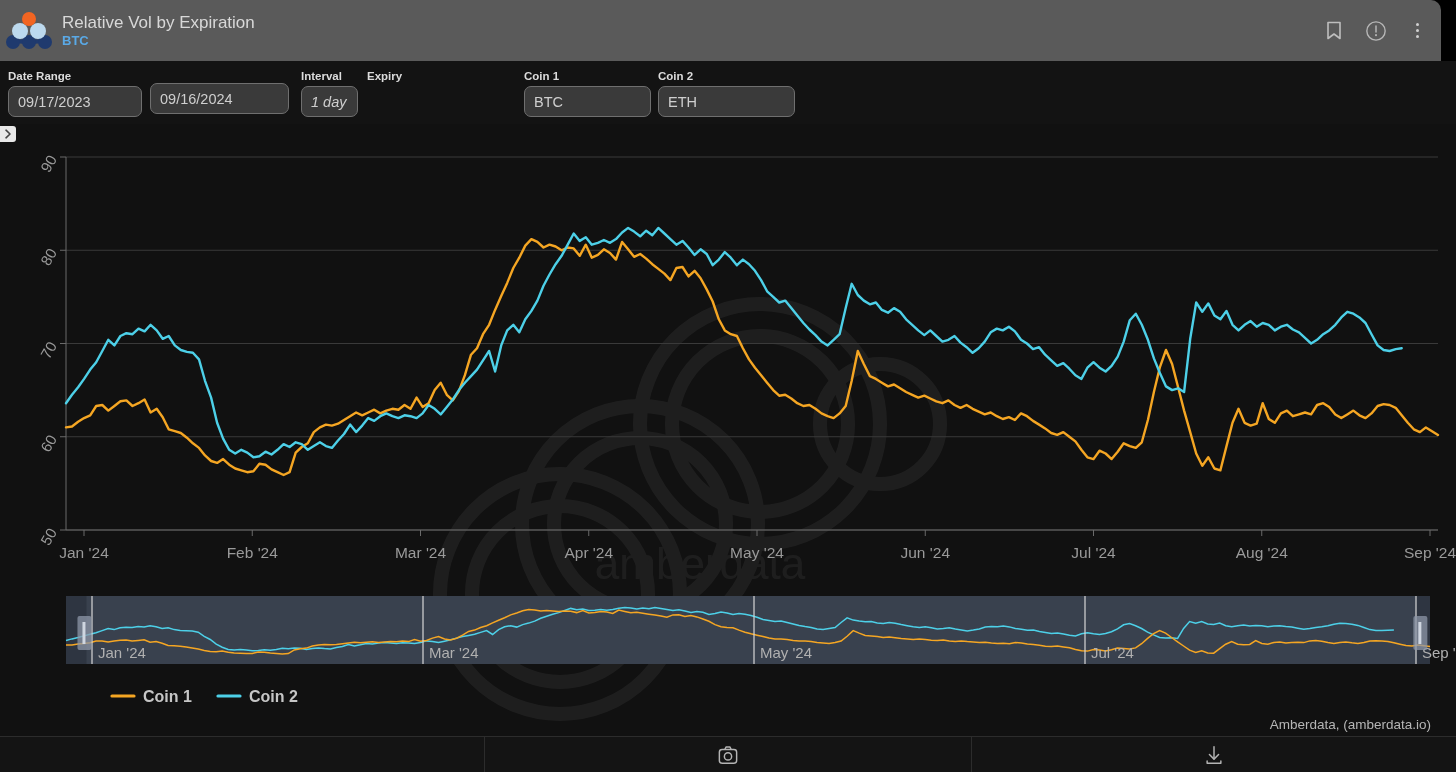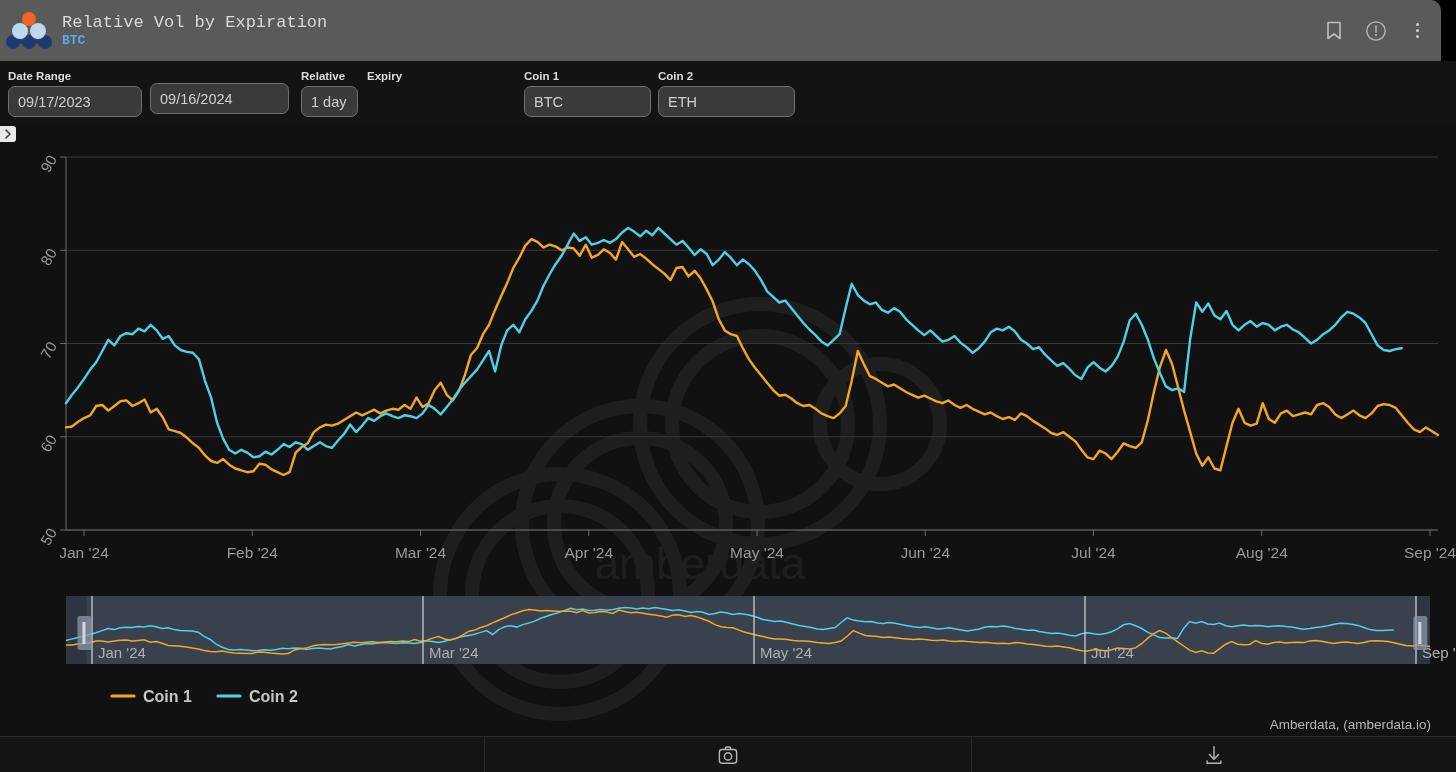--- a/index.html
+++ b/index.html
@@ -22,21 +22,21 @@
   .logo { position: relative; width: 46px; height: 38px; }
   .logo i { position: absolute; border-radius: 50%; display: block; }
   .dot-orange { width: 14px; height: 14px; background: #f26522; left: 16px; top: 0px; }
   .dot-lt1 { width: 16px; height: 16px; background: #bcd9ee; left: 6px; top: 11px; }
   .dot-lt2 { width: 16px; height: 16px; background: #bcd9ee; left: 24px; top: 11px; }
   .dot-nv1 { width: 14px; height: 14px; background: #1f3a6e; left: 0px; top: 23px; }
   .dot-nv2 { width: 14px; height: 14px; background: #1f3a6e; left: 16px; top: 23px; }
   .dot-nv3 { width: 14px; height: 14px; background: #1f3a6e; left: 32px; top: 23px; }
   .logo-bar { position:absolute; height:5px; background:#1f3a6e; left:6px; top:27px; width:34px; border-radius:2px; }
 
-  .title-block { margin-left: 4px; font-family: Liberation Mono, monospace; }
+  .title-block { margin-left: 4px; }
   .title { color: #d8d8d8; font-size: 17px; line-height: 20px; }
   .subtitle { color: #5aa9e6; font-size: 13px; line-height: 16px; font-weight: bold; }
 
   .header-actions {
     position: absolute; right: 14px; top: 0; height: 61px;
     display: flex; align-items: center; gap: 20px;
   }
   .hicon { width: 22px; height: 22px; opacity: .85; display:flex; align-items:center; justify-content:center; cursor:pointer; }
   .kebab { display:flex; flex-direction:column; gap:3px; align-items:center; justify-content:center; width:20px; height:22px; cursor:pointer;}
   .kebab span { width:3px; height:3px; border-radius:50%; background:#d0d0d0; display:block; }
@@ -56,21 +56,21 @@
     background: #3a3a3a; color: #cfcfcf; font-size: 14.5px;
     display: flex; align-items: center; padding: 0 9px; white-space: nowrap;
     font-family: "Liberation Sans", sans-serif;
     text-align: right;
   }
   .c-date1 { left: 8px; top: 8px; }
   .c-date1 .ctrl-input { width: 134px; }
   .c-date2 { left: 150px; top: 22px; }
   .c-date2 .ctrl-input { width: 139px; }
   .c-interval { left: 301px; top: 8px; }
-  .c-interval .ctrl-input { width: 57px; }
+  .c-interval .ctrl-input { width: 57px; font-style: italic; }
   .c-expiry { left: 367px; top: 8px; }
   .c-expiry .ctrl-input { width: 148px; }
   .c-coin1 { left: 524px; top: 8px; }
   .c-coin1 .ctrl-input { width: 127px; }
   .c-coin2 { left: 658px; top: 8px; }
   .c-coin2 .ctrl-input { width: 137px; }
 
   .expand-btn {
     position: absolute; left: 0; top: 126px; width: 16px; height: 16px;
     background: #e8e8e8; border-radius: 0 3px 3px 0;
@@ -142,21 +142,21 @@
 
   <div class="controls">
     <div class="ctrl c-date1">
       <div class="ctrl-label">Date Range</div>
       <div class="ctrl-input">09/17/2023</div>
     </div>
     <div class="ctrl c-date2">
       <div class="ctrl-input">09/16/2024</div>
     </div>
     <div class="ctrl c-interval">
-      <div class="ctrl-label">Relative</div>
+      <div class="ctrl-label">Interval</div>
       <div class="ctrl-input">1 day</div>
     </div>
     <div class="ctrl c-expiry">
       <div class="ctrl-label">Expiry</div>
     </div>
     <div class="ctrl c-coin1">
       <div class="ctrl-label">Coin 1</div>
       <div class="ctrl-input">BTC</div>
     </div>
     <div class="ctrl c-coin2">

